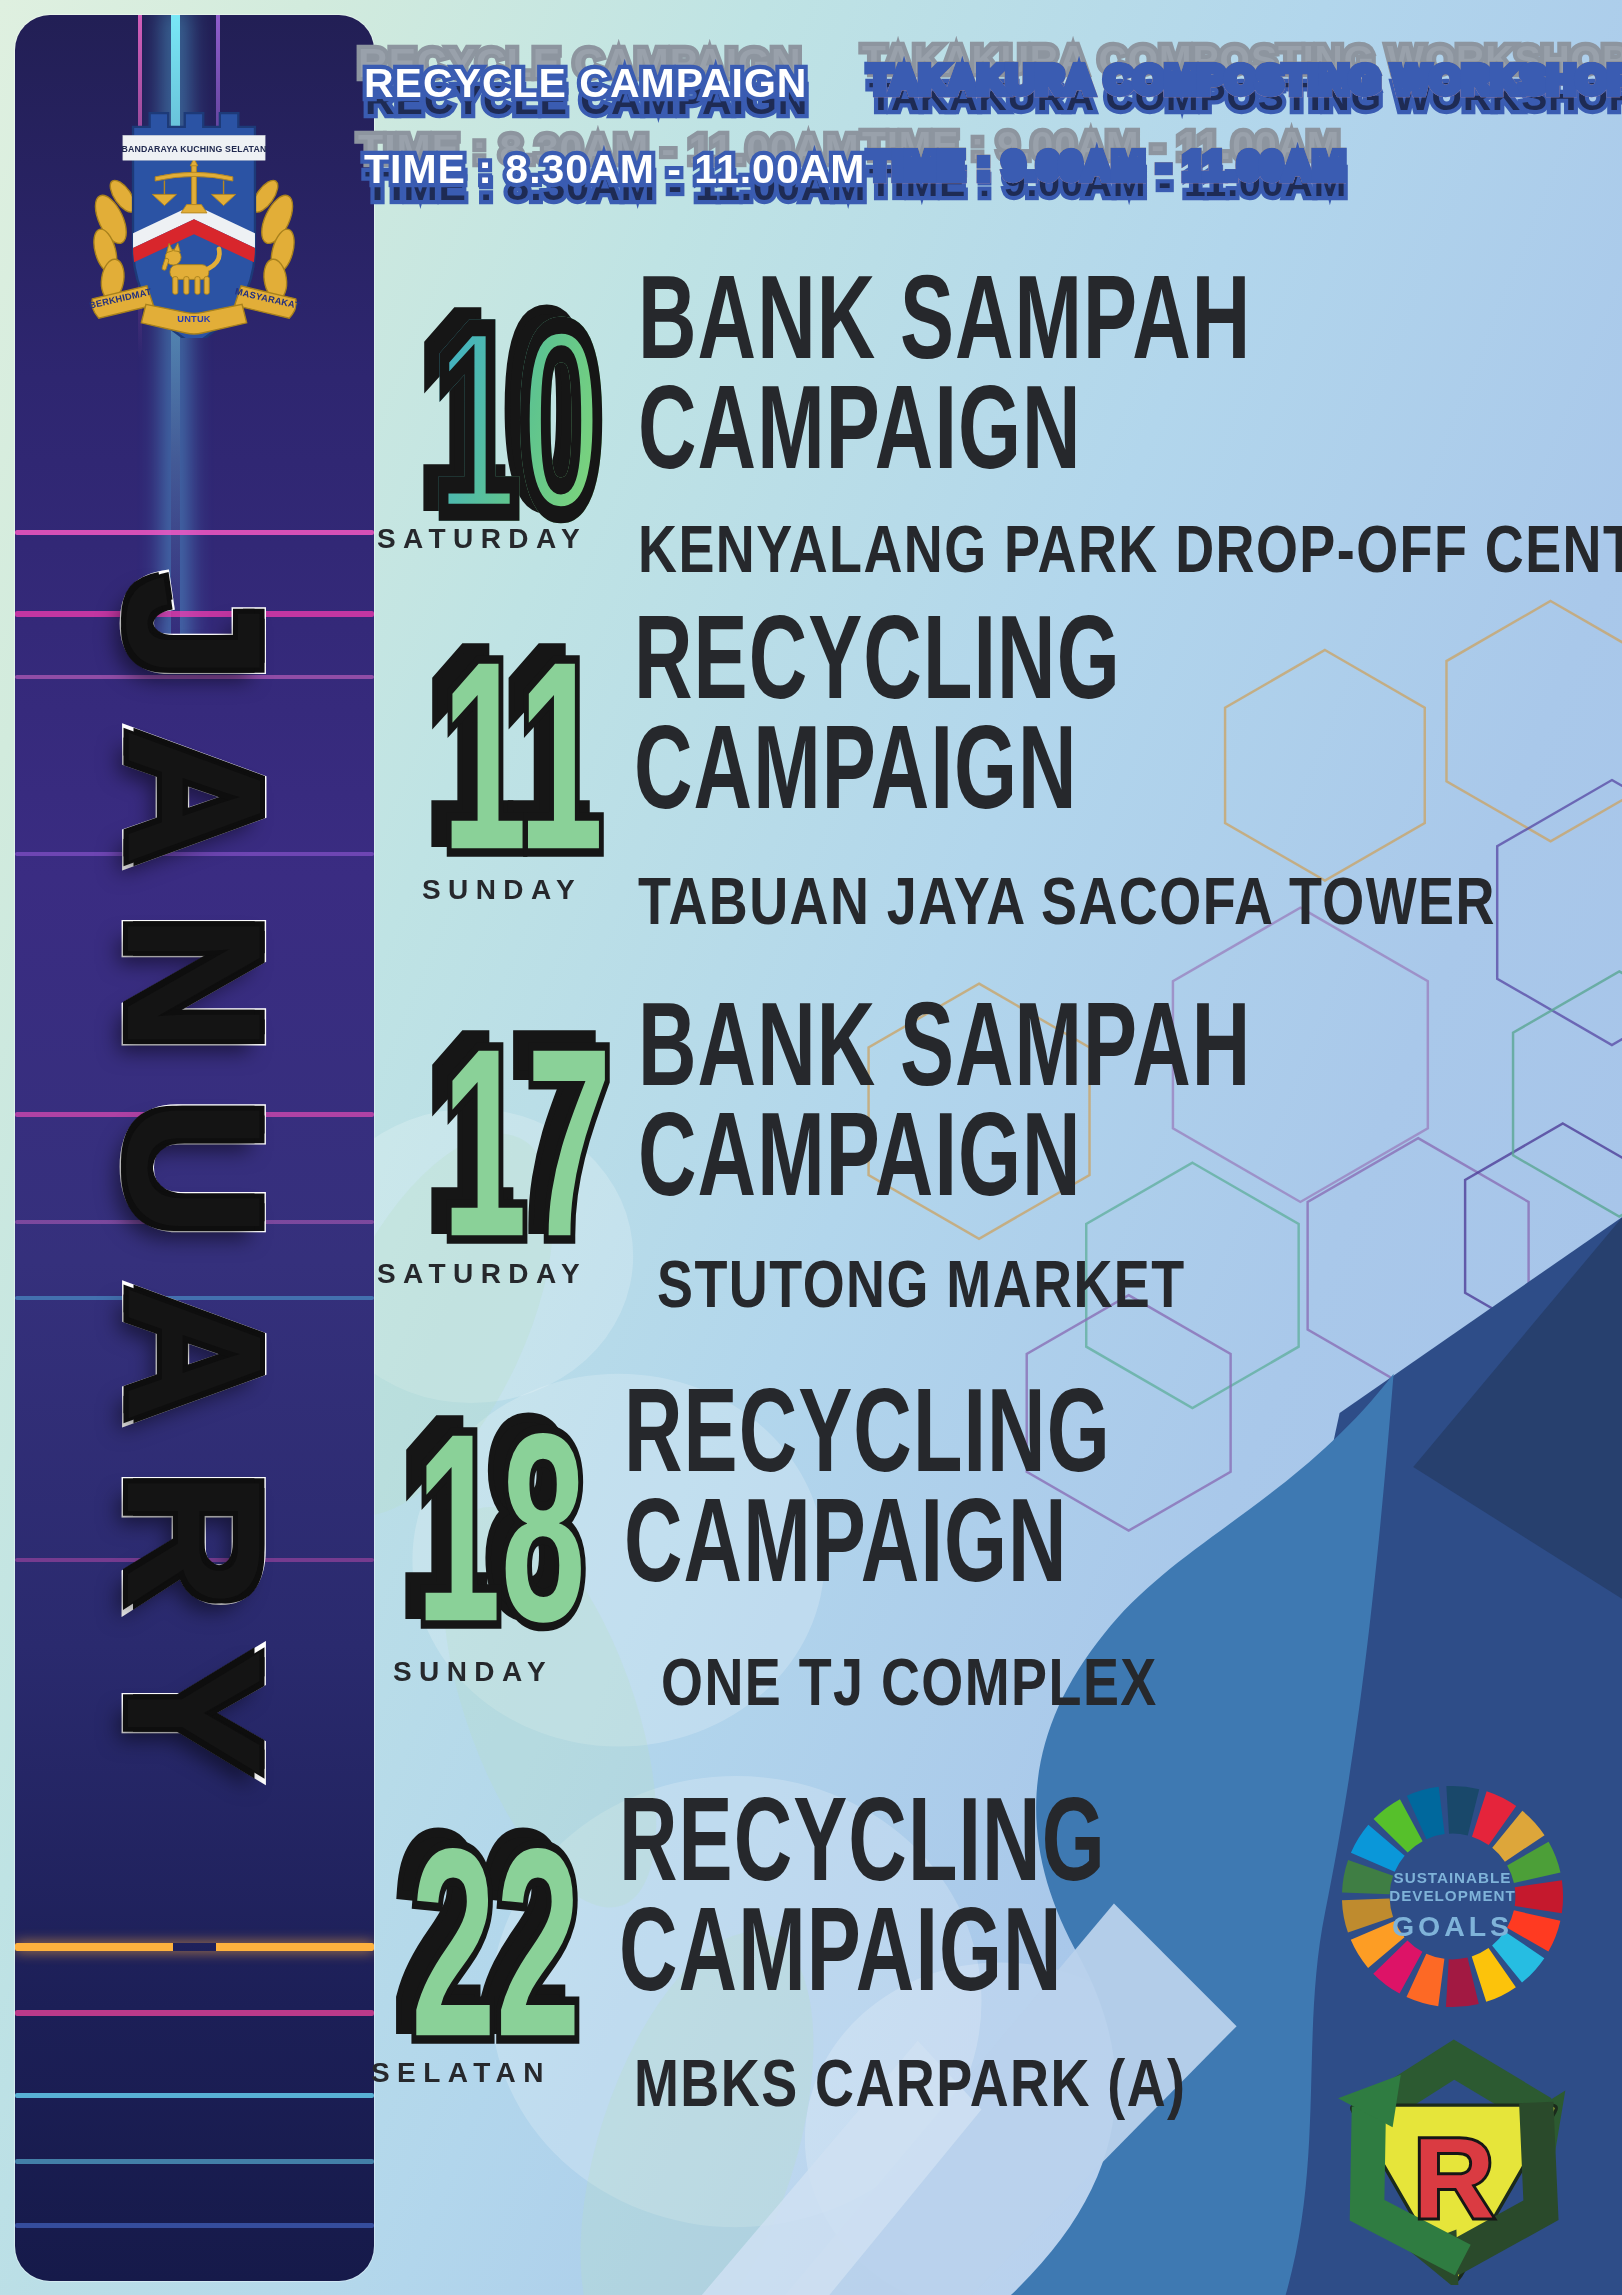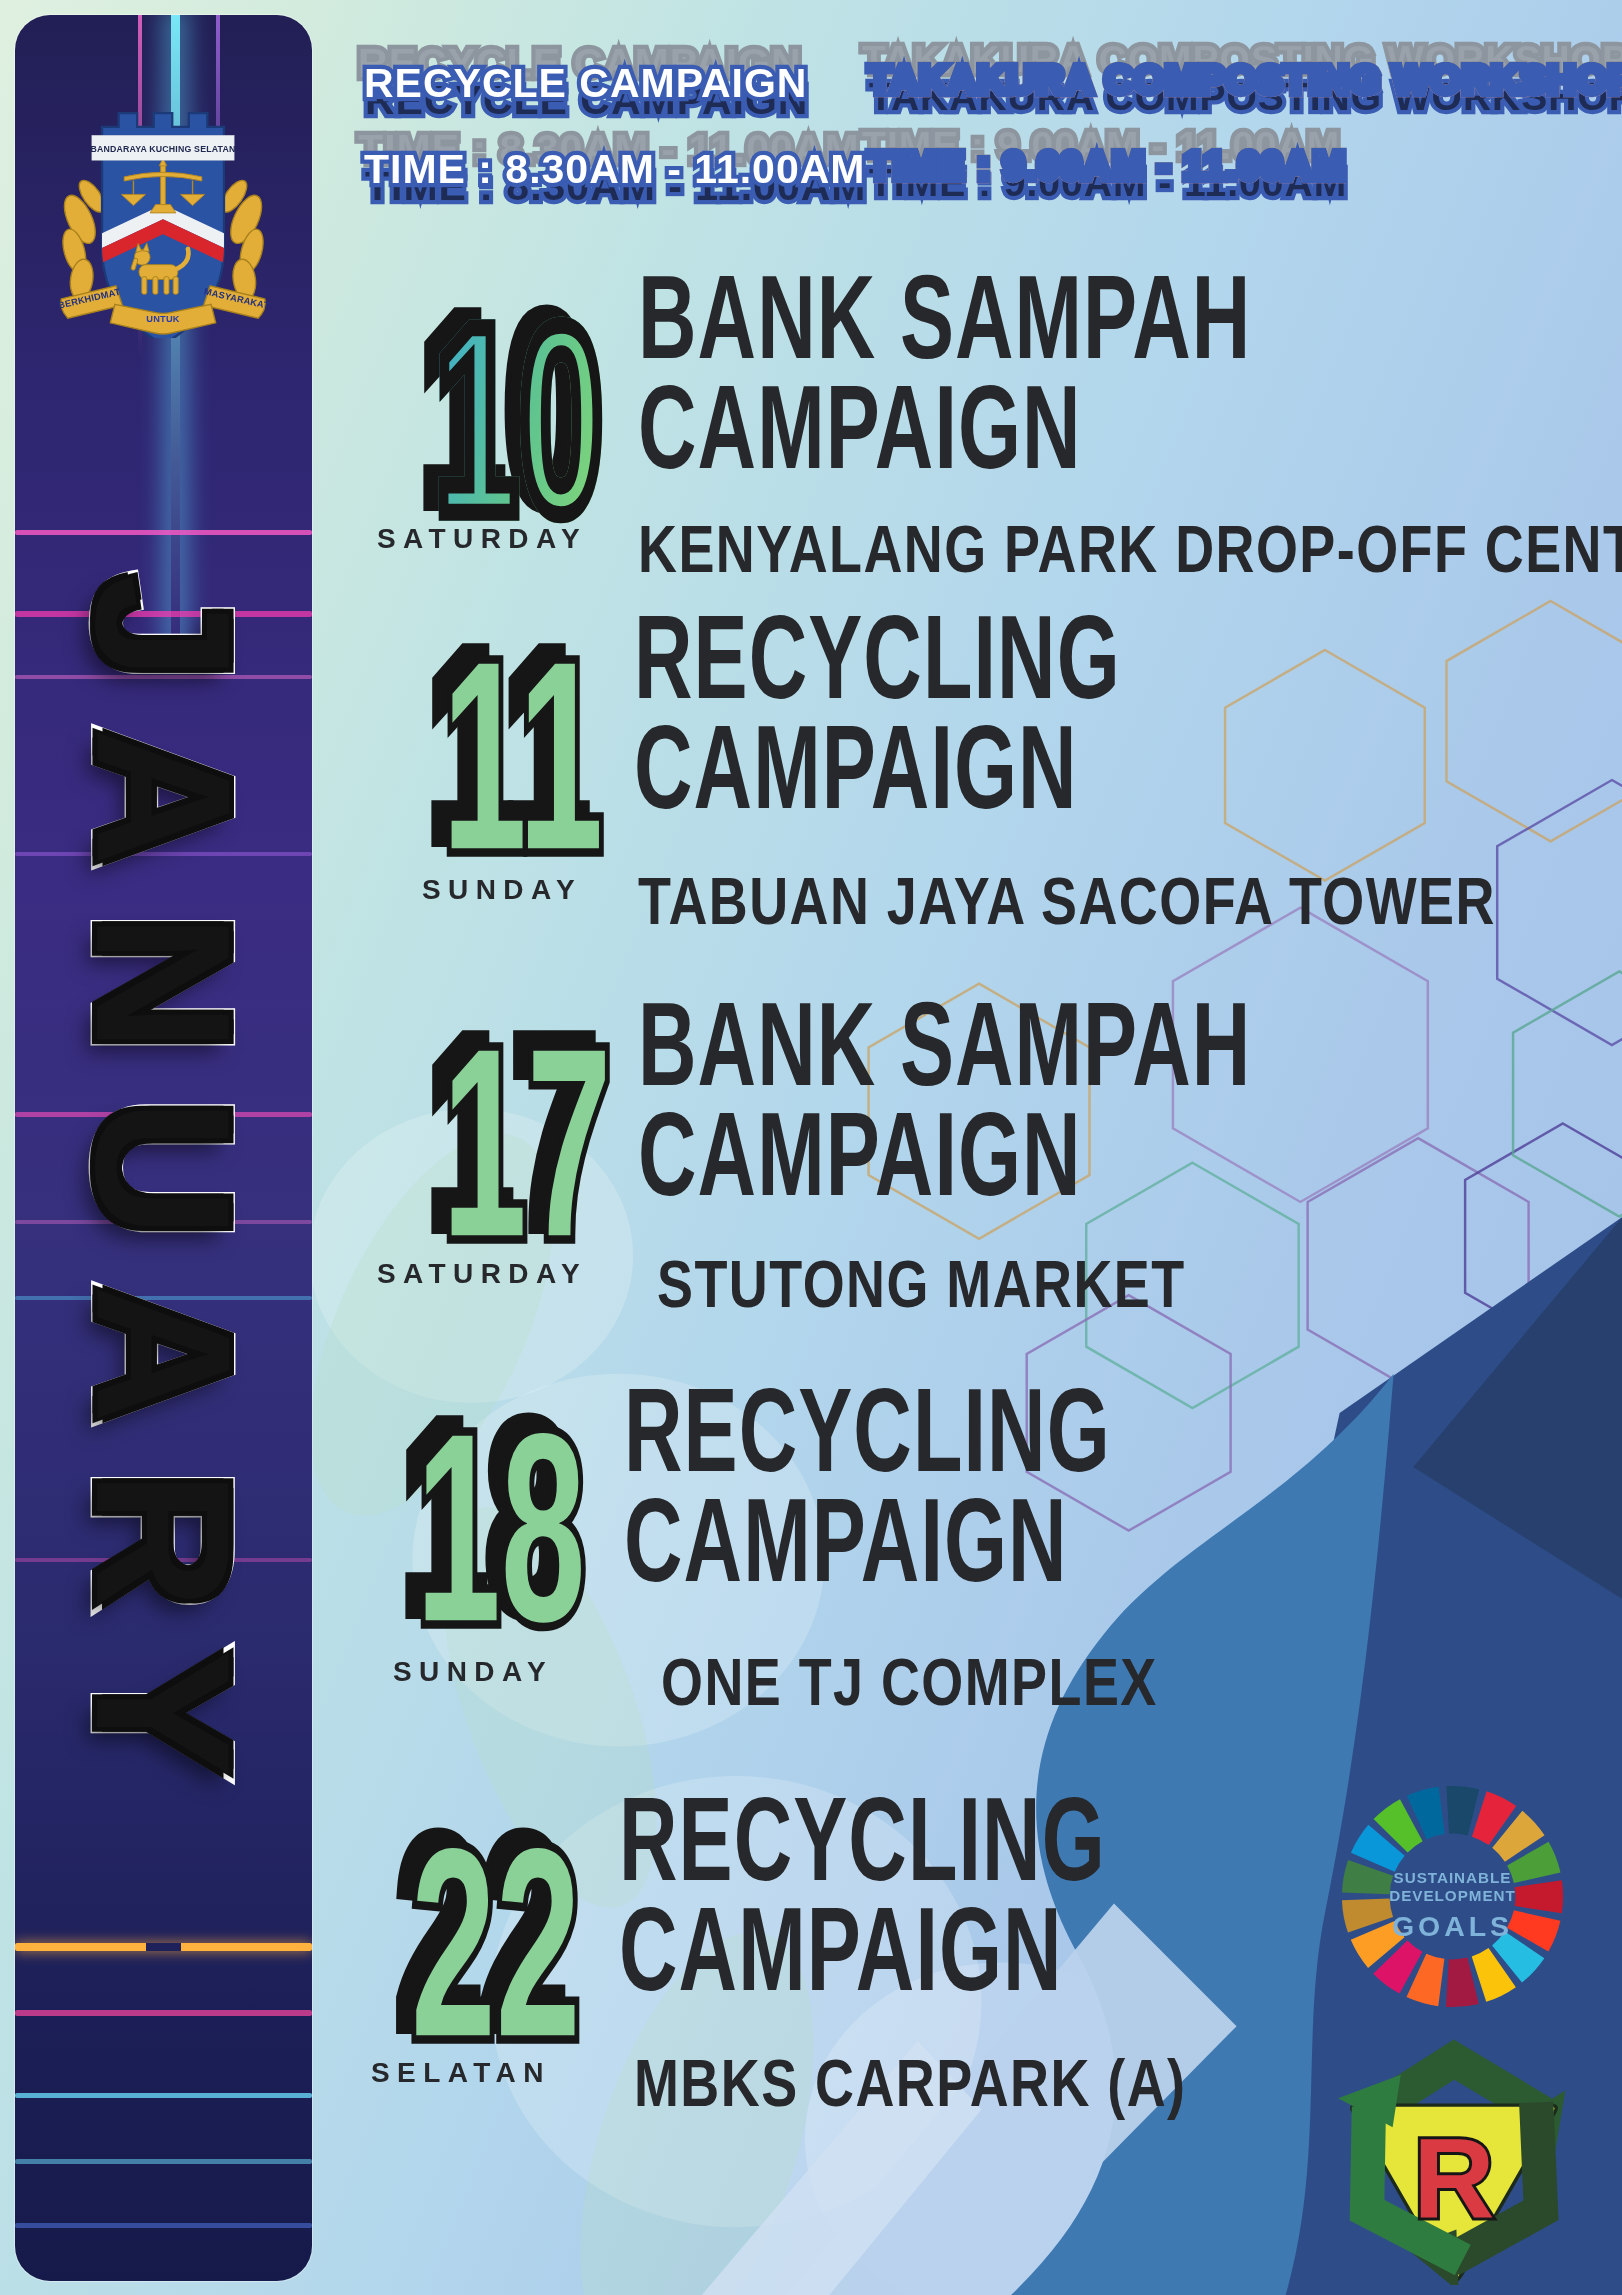--- a/index.html
+++ b/index.html
@@ -8,21 +8,21 @@
     font-family:"Liberation Sans",sans-serif;
     background:linear-gradient(112deg,#dff0e0 0%,#d2ebdd 12%,#bfe3e4 30%,#b2d6ec 52%,#a9c8ea 72%,#a4c0e8 100%);
   }
   svg{display:block;}
 
   
   #watermarks,#hexes,#waves{position:absolute;left:0;top:0;width:1623px;height:2295px;pointer-events:none;}
 
   
   .sidebar{
-    position:absolute;left:14.7px;top:14.7px;width:297px;height:2266px;border-radius:35px;overflow:hidden;
+    position:absolute;left:14.7px;top:14.7px;width:359px;height:2266px;border-radius:35px;overflow:hidden;
     background:
       linear-gradient(180deg,#221f55 0%,#2e2670 16%,#3a2c82 38%,#35307c 55%,#2a2a6e 72%,#1c1f57 88%,#161a4a 100%);
     box-shadow:0 0 0 1px rgba(255,255,255,.35);
   }
   .beam{position:absolute;left:156px;top:0;width:9.8px;height:638px;
     background:linear-gradient(180deg,rgba(125,242,255,.95),rgba(125,242,255,.25) 70%,rgba(125,242,255,0));
     box-shadow:0 0 23.6px 7.9px rgba(96,220,255,.45);}
   .beam2{position:absolute;left:123px;top:0;width:3.9px;height:343px;background:linear-gradient(180deg,rgba(255,110,210,.8),transparent);}
   .beam3{position:absolute;left:201px;top:0;width:3.9px;height:275px;background:linear-gradient(180deg,rgba(190,120,255,.7),transparent);}
   .streak{position:absolute;left:0;width:100%;border-radius:2px;}

